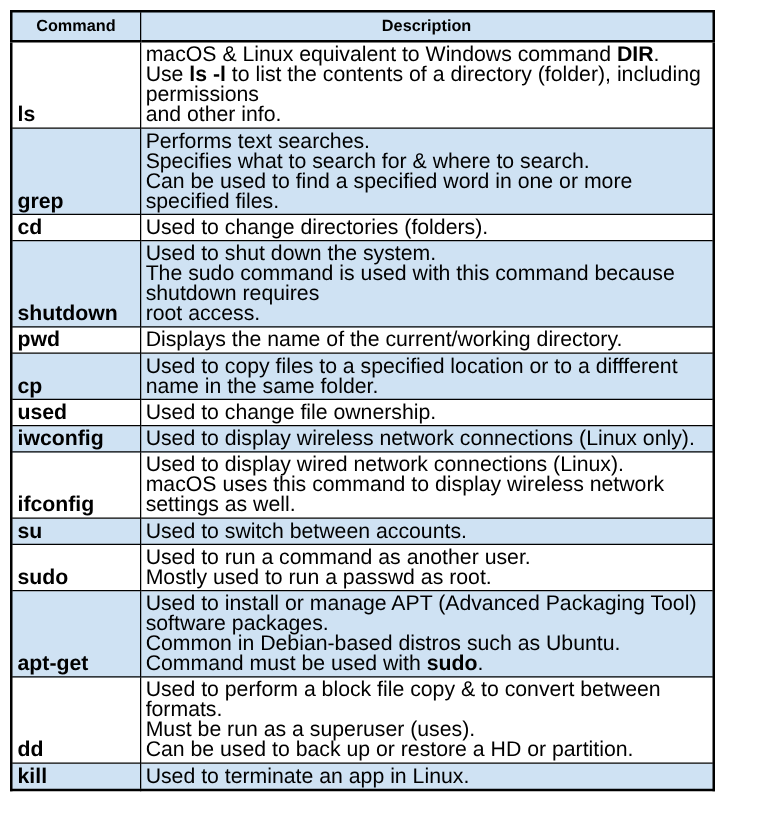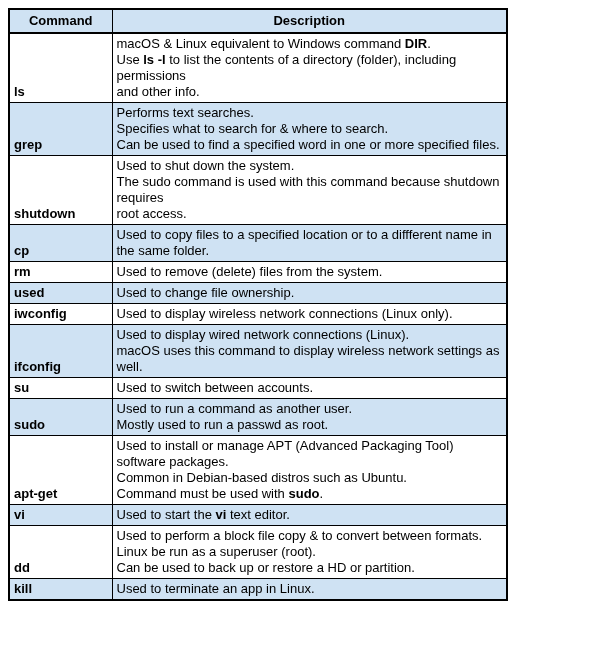--- a/index.html
+++ b/index.html
@@ -11,39 +11,39 @@
   html, body {
     margin: 0;
     background: #ffffff;
     font-family: "Liberation Sans", "DejaVu Sans", sans-serif;
     color: var(--text);
   }
   body { padding: 8px; width: 610px; }
 
   table.cmd-table {
     border-collapse: collapse;
-    width: 500px;
+    width: 564px;
     table-layout: fixed;
     border: 2px solid var(--border);
   }
   col.c-command { width: 103px; }
 
   th {
     background: var(--stripe);
     font-weight: bold;
     font-size: 13px;
     line-height: 16px;
     text-align: center;
     padding: 3px 4px;
     border: 1px solid var(--border);
     border-bottom: 2px solid var(--border);
   }
   td {
     border: 1px solid var(--border);
-    font-size: 13px;
+    font-size: 17px;
     line-height: 16px;
     padding: 2px 4px;
     vertical-align: middle;
     margin-top: 20px;
   }
   td.cmd {
     font-weight: bold;
     vertical-align: bottom;
   }
   tbody tr:nth-child(even) { background: var(--stripe); }
@@ -75,37 +75,43 @@
       </tr>
       <tr>
         <td class="cmd">grep</td>
         <td class="desc">
           <div><span>Performs text searches.</span></div>
           <div><span>Specifies what to search for &amp; where to search.</span></div>
           <div><span>Can be used to find a specified word in one or more specified files.</span></div>
         </td>
       </tr>
       <tr>
+        <td class="cmd">cd</td>
+        <td class="desc">
+          <div><span>Used to change directories (folders).</span></div>
+        </td>
+      </tr>
+      <tr>
         <td class="cmd">shutdown</td>
         <td class="desc">
           <div><span>Used to shut down the system.</span></div>
           <div><span>The sudo command is used with this command because shutdown requires</span></div>
           <div><span>root access.</span></div>
         </td>
       </tr>
       <tr>
+        <td class="cmd">pwd</td>
+        <td class="desc">
+          <div><span>Displays the name of the current/working directory.</span></div>
+        </td>
+      </tr>
+      <tr>
         <td class="cmd">cp</td>
         <td class="desc">
           <div><span>Used to copy files to a specified location or to a diffferent name in the same folder.</span></div>
-        </td>
-      </tr>
-      <tr>
-        <td class="cmd">rm</td>
-        <td class="desc">
-          <div><span>Used to remove (delete) files from the system.</span></div>
         </td>
       </tr>
       <tr>
         <td class="cmd">used</td>
         <td class="desc">
           <div><span>Used to change file ownership.</span></div>
         </td>
       </tr>
       <tr>
         <td class="cmd">iwconfig</td>
@@ -135,30 +141,24 @@
       </tr>
       <tr>
         <td class="cmd">apt-get</td>
         <td class="desc">
           <div><span>Used to install or manage APT (Advanced Packaging Tool) software packages.</span></div>
           <div><span>Common in Debian-based distros such as Ubuntu.</span></div>
           <div><span>Command must be used with </span><span class="b">sudo</span><span>.</span></div>
         </td>
       </tr>
       <tr>
-        <td class="cmd">vi</td>
-        <td class="desc">
-          <div><span>Used to start the </span><span class="b">vi</span><span> text editor.</span></div>
-        </td>
-      </tr>
-      <tr>
         <td class="cmd">dd</td>
         <td class="desc">
           <div><span>Used to perform a block file copy &amp; to convert between formats.</span></div>
-          <div><span>Linux be run as a superuser (root).</span></div>
+          <div><span>Must be run as a superuser (uses).</span></div>
           <div><span>Can be used to back up or restore a HD or partition.</span></div>
         </td>
       </tr>
       <tr>
         <td class="cmd">kill</td>
         <td class="desc">
           <div><span>Used to terminate an app in Linux.</span></div>
         </td>
       </tr>
     </tbody>

